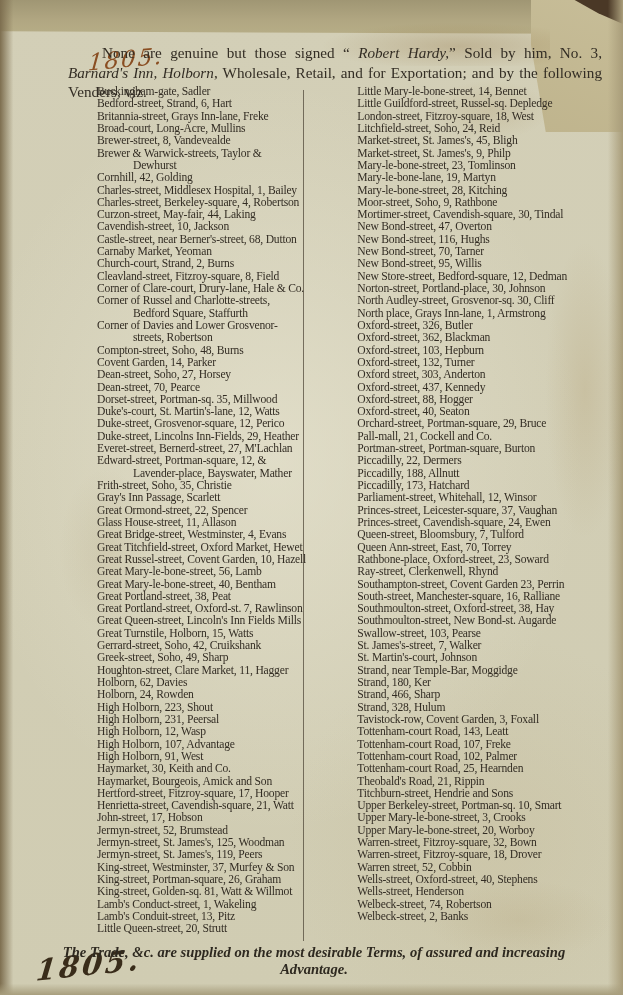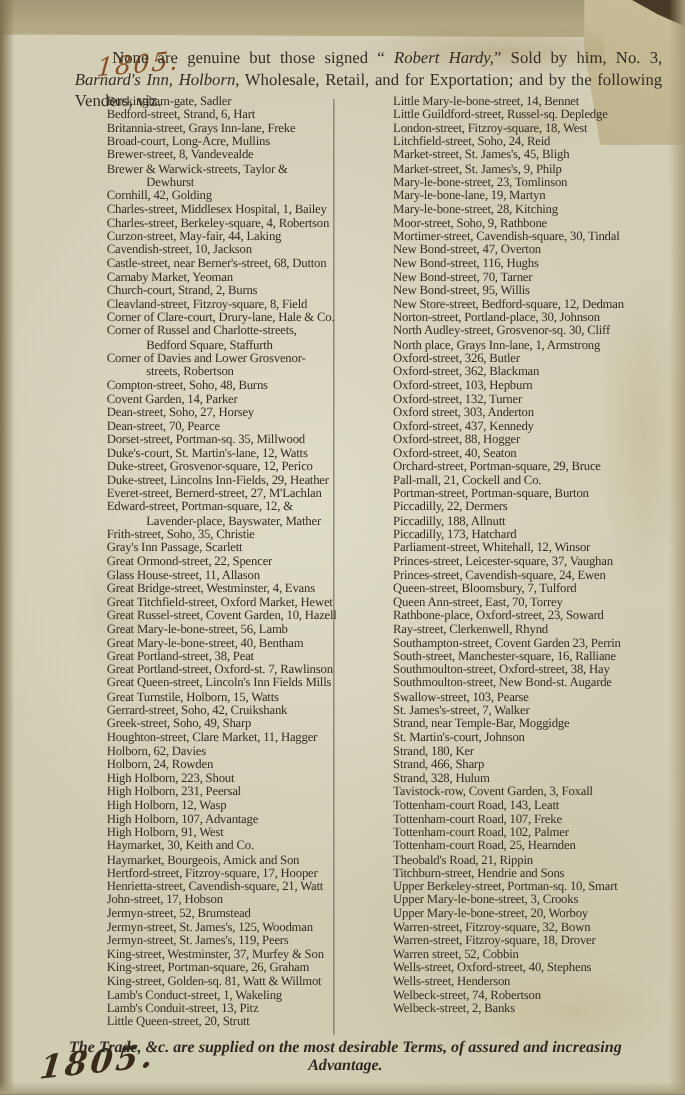--- a/index.html
+++ b/index.html
@@ -234,22 +234,22 @@
         <div class="entry">Queen-street, Bloomsbury, 7, Tulford</div>
         <div class="entry">Queen Ann-street, East, 70, Torrey</div>
         <div class="entry">Rathbone-place, Oxford-street, 23, Soward</div>
         <div class="entry">Ray-street, Clerkenwell, Rhynd</div>
         <div class="entry">Southampton-street, Covent Garden 23, Perrin</div>
         <div class="entry">South-street, Manchester-square, 16, Ralliane</div>
         <div class="entry">Southmoulton-street, Oxford-street, 38, Hay</div>
         <div class="entry">Southmoulton-street, New Bond-st. Augarde</div>
         <div class="entry">Swallow-street, 103, Pearse</div>
         <div class="entry">St. James's-street, 7, Walker</div>
+        <div class="entry">St. Martin's-court, Johnson</div>
         <div class="entry">Strand, near Temple-Bar, Moggidge</div>
-        <div class="entry">St. Martin's-court, Johnson</div>
         <div class="entry">Strand, 180, Ker</div>
         <div class="entry">Strand, 466, Sharp</div>
         <div class="entry">Strand, 328, Hulum</div>
         <div class="entry">Tavistock-row, Covent Garden, 3, Foxall</div>
         <div class="entry">Tottenham-court Road, 143, Leatt</div>
         <div class="entry">Tottenham-court Road, 107, Freke</div>
         <div class="entry">Tottenham-court Road, 102, Palmer</div>
         <div class="entry">Tottenham-court Road, 25, Hearnden</div>
         <div class="entry">Theobald's Road, 21, Rippin</div>
         <div class="entry">Titchburn-street, Hendrie and Sons</div>

